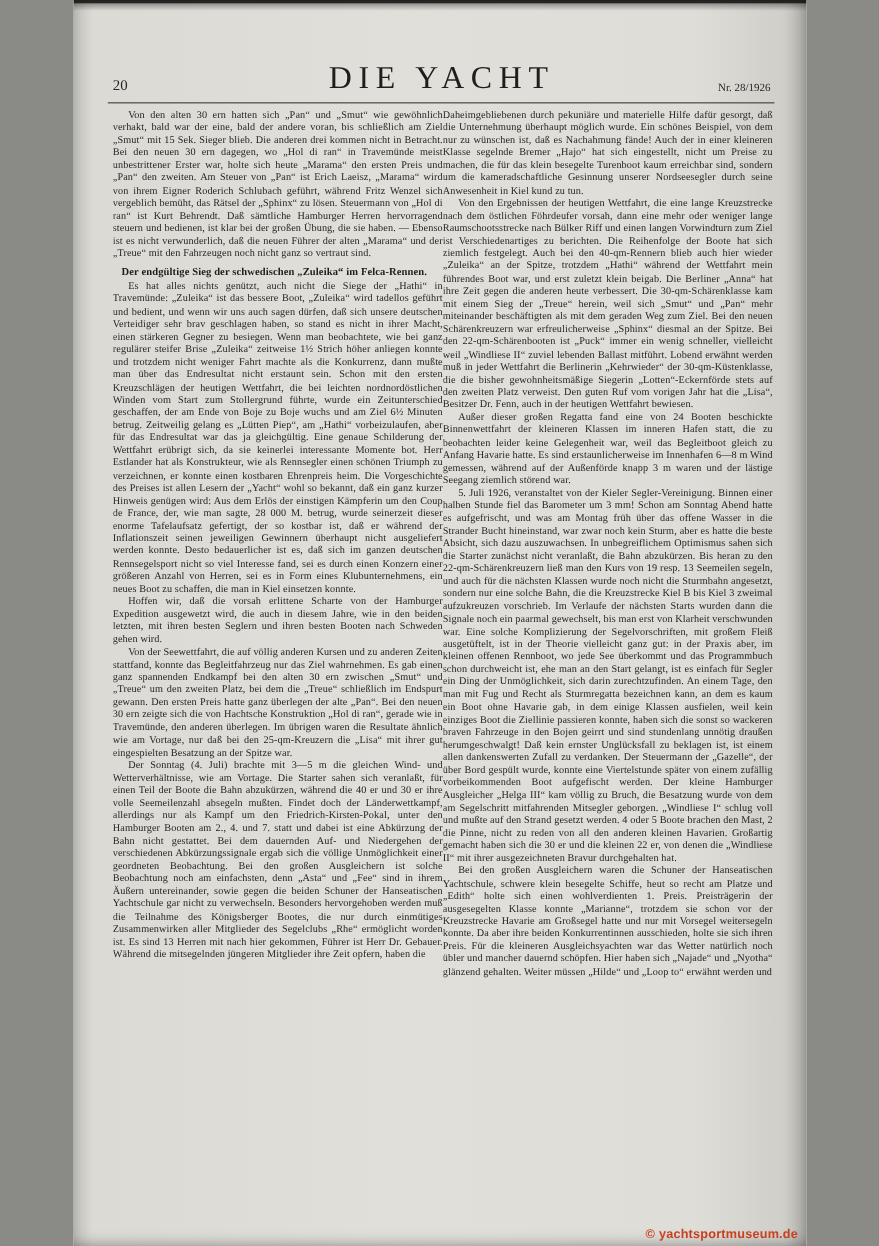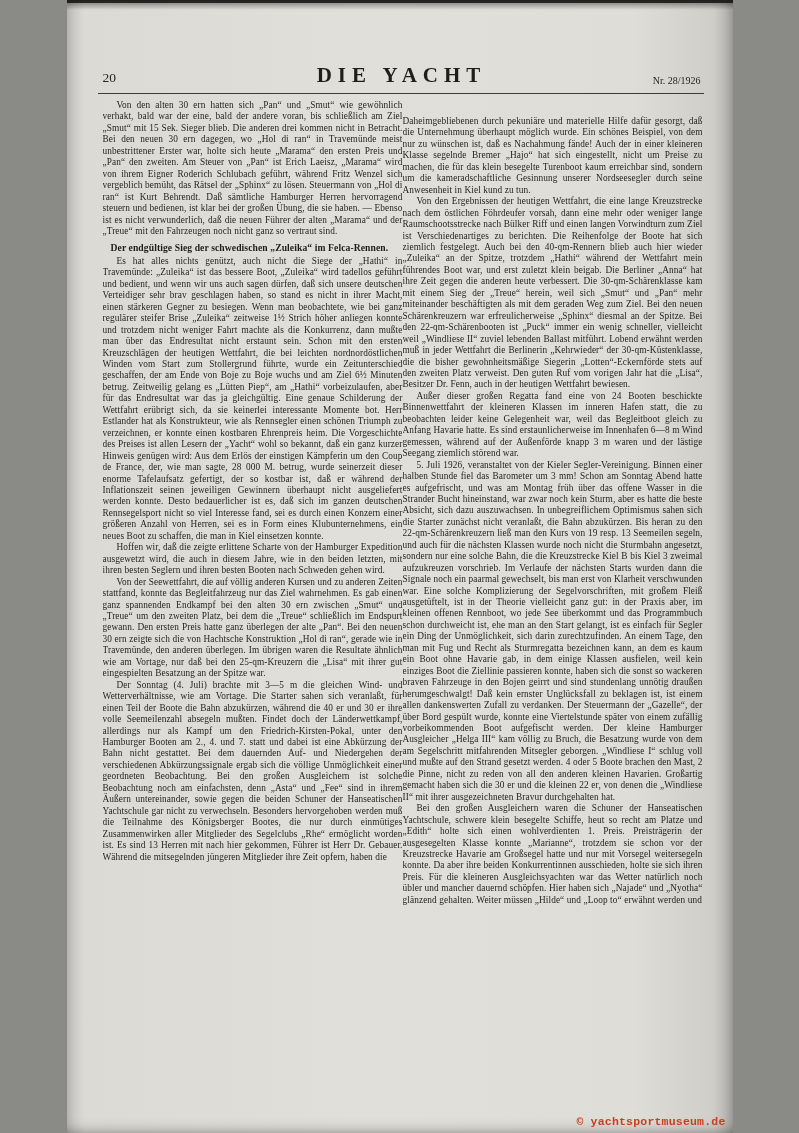--- a/index.html
+++ b/index.html
@@ -43,23 +43,23 @@
     left: 0;
     bottom: 2px;
     font-size: 13.5px;
   }
   .mag-title {
     position: absolute;
     left: 0;
     right: 0;
     bottom: 0;
     text-align: center;
-    font-size: 21px;
+    font-size: 29px;
     letter-spacing: 6px;
-    font-weight: 700;
+    font-weight: 400;
     color: #1f1e1c;
   }
   .issue-num {
     position: absolute;
     right: 0;
     bottom: 2px;
     font-size: 10px;
   }
   .header-rule {
     position: absolute;
@@ -87,36 +87,35 @@
     hyphens: auto;
     -webkit-hyphens: auto;
     overflow: hidden;
   }
   .para {
     margin: 0;
     text-indent: 14px;
   }
   .para.no-indent {
     text-indent: 0;
-    margin-top: 16px;
   }
   .col-heading {
     margin: 5px 8px 2px 8px;
     font-size: 9.6px;
     line-height: 11.5px;
     font-weight: bold;
     text-align: left;
     text-indent: 0;
     color: #1f1e1b;
   }
   .watermark {
     position: absolute;
     right: 7px;
     bottom: 5px;
-    font-family: Liberation Mono, monospace;
+    font-family: Liberation Sans, sans-serif;
     font-size: 11.5px;
     font-weight: 600;
     letter-spacing: 0.2px;
   }
 </style>
 </head>
 <body>
 
 <div class="scan-page">
   <div class="top-edge"></div>
@@ -127,21 +126,21 @@
     <span class="issue-num">Nr. 28/1926</span>
   </div>
 
   <div class="header-rule"></div>
 
   <div class="columns">
     <div class="column">
         <p class="para">Von den alten 30 ern hatten sich „Pan“ und „Smut“ wie gewöhnlich verhakt, bald war der eine, bald der andere voran, bis schließlich am Ziel „Smut“ mit 15 Sek. Sieger blieb. Die anderen drei kommen nicht in Betracht. Bei den neuen 30 ern dagegen, wo „Hol di ran“ in Travemünde meist unbestrittener Erster war, holte sich heute „Marama“ den ersten Preis und „Pan“ den zweiten. Am Steuer von „Pan“ ist Erich Laeisz, „Marama“ wird von ihrem Eigner Roderich Schlubach geführt, während Fritz Wenzel sich vergeblich bemüht, das Rätsel der „Sphinx“ zu lösen. Steuermann von „Hol di ran“ ist Kurt Behrendt. Daß sämtliche Hamburger Herren hervorragend steuern und bedienen, ist klar bei der großen Übung, die sie haben. — Ebenso ist es nicht verwunderlich, daß die neuen Führer der alten „Marama“ und der „Treue“ mit den Fahrzeugen noch nicht ganz so vertraut sind.</p>
         <h3 class="col-heading">Der endgültige Sieg der schwedischen „Zuleika“ im Felca-Rennen.</h3>
         <p class="para">Es hat alles nichts genützt, auch nicht die Siege der „Hathi“ in Travemünde: „Zuleika“ ist das bessere Boot, „Zuleika“ wird tadellos geführt und bedient, und wenn wir uns auch sagen dürfen, daß sich unsere deutschen Verteidiger sehr brav geschlagen haben, so stand es nicht in ihrer Macht, einen stärkeren Gegner zu besiegen. Wenn man beobachtete, wie bei ganz regulärer steifer Brise „Zuleika“ zeitweise 1½ Strich höher anliegen konnte und trotzdem nicht weniger Fahrt machte als die Konkurrenz, dann mußte man über das Endresultat nicht erstaunt sein. Schon mit den ersten Kreuzschlägen der heutigen Wettfahrt, die bei leichten nordnordöstlichen Winden vom Start zum Stollergrund führte, wurde ein Zeitunterschied geschaffen, der am Ende von Boje zu Boje wuchs und am Ziel 6½ Minuten betrug. Zeitweilig gelang es „Lütten Piep“, am „Hathi“ vorbeizulaufen, aber für das Endresultat war das ja gleichgültig. Eine genaue Schilderung der Wettfahrt erübrigt sich, da sie keinerlei interessante Momente bot. Herr Estlander hat als Konstrukteur, wie als Rennsegler einen schönen Triumph zu verzeichnen, er konnte einen kostbaren Ehrenpreis heim. Die Vorgeschichte des Preises ist allen Lesern der „Yacht“ wohl so bekannt, daß ein ganz kurzer Hinweis genügen wird: Aus dem Erlös der einstigen Kämpferin um den Coup de France, der, wie man sagte, 28 000 M. betrug, wurde seinerzeit dieser enorme Tafelaufsatz gefertigt, der so kostbar ist, daß er während der Inflationszeit seinen jeweiligen Gewinnern überhaupt nicht ausgeliefert werden konnte. Desto bedauerlicher ist es, daß sich im ganzen deutschen Rennsegelsport nicht so viel Interesse fand, sei es durch einen Konzern einer größeren Anzahl von Herren, sei es in Form eines Klubunternehmens, ein neues Boot zu schaffen, die man in Kiel einsetzen konnte.</p>
-        <p class="para">Hoffen wir, daß die zeigte erlittene Scharte von der Hamburger Expedition ausgewetzt wird, die auch in diesem Jahre, wie in den beiden letzten, mit ihren besten Seglern und ihren besten Booten nach Schweden gehen wird.</p>
+        <p class="para">Hoffen wir, daß die vorsah erlittene Scharte von der Hamburger Expedition ausgewetzt wird, die auch in diesem Jahre, wie in den beiden letzten, mit ihren besten Seglern und ihren besten Booten nach Schweden gehen wird.</p>
         <p class="para">Von der Seewettfahrt, die auf völlig anderen Kursen und zu anderen Zeiten stattfand, konnte das Begleitfahrzeug nur das Ziel wahrnehmen. Es gab einen ganz spannenden Endkampf bei den alten 30 ern zwischen „Smut“ und „Treue“ um den zweiten Platz, bei dem die „Treue“ schließlich im Endspurt gewann. Den ersten Preis hatte ganz überlegen der alte „Pan“. Bei den neuen 30 ern zeigte sich die von Hachtsche Konstruktion „Hol di ran“, gerade wie in Travemünde, den anderen überlegen. Im übrigen waren die Resultate ähnlich wie am Vortage, nur daß bei den 25-qm-Kreuzern die „Lisa“ mit ihrer gut eingespielten Besatzung an der Spitze war.</p>
         <p class="para">Der Sonntag (4. Juli) brachte mit 3—5 m die gleichen Wind- und Wetterverhältnisse, wie am Vortage. Die Starter sahen sich veranlaßt, für einen Teil der Boote die Bahn abzukürzen, während die 40 er und 30 er ihre volle Seemeilenzahl absegeln mußten. Findet doch der Länderwettkampf, allerdings nur als Kampf um den Friedrich-Kirsten-Pokal, unter den Hamburger Booten am 2., 4. und 7. statt und dabei ist eine Abkürzung der Bahn nicht gestattet. Bei dem dauernden Auf- und Niedergehen der verschiedenen Abkürzungssignale ergab sich die völlige Unmöglichkeit einer geordneten Beobachtung. Bei den großen Ausgleichern ist solche Beobachtung noch am einfachsten, denn „Asta“ und „Fee“ sind in ihrem Äußern untereinander, sowie gegen die beiden Schuner der Hanseatischen Yachtschule gar nicht zu verwechseln. Besonders hervorgehoben werden muß die Teilnahme des Königsberger Bootes, die nur durch einmütiges Zusammenwirken aller Mitglieder des Segelclubs „Rhe“ ermöglicht worden ist. Es sind 13 Herren mit nach hier gekommen, Führer ist Herr Dr. Gebauer. Während die mitsegelnden jüngeren Mitglieder ihre Zeit opfern, haben die</p>
       </div>
     <div class="column">
         <p class="para no-indent">Daheimgebliebenen durch pekuniäre und materielle Hilfe dafür gesorgt, daß die Unternehmung überhaupt möglich wurde. Ein schönes Beispiel, von dem nur zu wünschen ist, daß es Nachahmung fände! Auch der in einer kleineren Klasse segelnde Bremer „Hajo“ hat sich eingestellt, nicht um Preise zu machen, die für das klein besegelte Turenboot kaum erreichbar sind, sondern um die kameradschaftliche Gesinnung unserer Nordseesegler durch seine Anwesenheit in Kiel kund zu tun.</p>
         <p class="para">Von den Ergebnissen der heutigen Wettfahrt, die eine lange Kreuzstrecke nach dem östlichen Föhrdeufer vorsah, dann eine mehr oder weniger lange Raumschootsstrecke nach Bülker Riff und einen langen Vorwindturn zum Ziel ist Verschiedenartiges zu berichten. Die Reihenfolge der Boote hat sich ziemlich festgelegt. Auch bei den 40-qm-Rennern blieb auch hier wieder „Zuleika“ an der Spitze, trotzdem „Hathi“ während der Wettfahrt mein führendes Boot war, und erst zuletzt klein beigab. Die Berliner „Anna“ hat ihre Zeit gegen die anderen heute verbessert. Die 30-qm-Schärenklasse kam mit einem Sieg der „Treue“ herein, weil sich „Smut“ und „Pan“ mehr miteinander beschäftigten als mit dem geraden Weg zum Ziel. Bei den neuen Schärenkreuzern war erfreulicherweise „Sphinx“ diesmal an der Spitze. Bei den 22-qm-Schärenbooten ist „Puck“ immer ein wenig schneller, vielleicht weil „Windliese II“ zuviel lebenden Ballast mitführt. Lobend erwähnt werden muß in jeder Wettfahrt die Berlinerin „Kehrwieder“ der 30-qm-Küstenklasse, die die bisher gewohnheitsmäßige Siegerin „Lotten“-Eckernförde stets auf den zweiten Platz verweist. Den guten Ruf vom vorigen Jahr hat die „Lisa“, Besitzer Dr. Fenn, auch in der heutigen Wettfahrt bewiesen.</p>
         <p class="para">Außer dieser großen Regatta fand eine von 24 Booten beschickte Binnenwettfahrt der kleineren Klassen im inneren Hafen statt, die zu beobachten leider keine Gelegenheit war, weil das Begleitboot gleich zu Anfang Havarie hatte. Es sind erstaunlicherweise im Innenhafen 6—8 m Wind gemessen, während auf der Außenförde knapp 3 m waren und der lästige Seegang ziemlich störend war.</p>
         <p class="para">5. Juli 1926, veranstaltet von der Kieler Segler-Vereinigung. Binnen einer halben Stunde fiel das Barometer um 3 mm! Schon am Sonntag Abend hatte es aufgefrischt, und was am Montag früh über das offene Wasser in die Strander Bucht hineinstand, war zwar noch kein Sturm, aber es hatte die beste Absicht, sich dazu auszuwachsen. In unbegreiflichem Optimismus sahen sich die Starter zunächst nicht veranlaßt, die Bahn abzukürzen. Bis heran zu den 22-qm-Schärenkreuzern ließ man den Kurs von 19 resp. 13 Seemeilen segeln, und auch für die nächsten Klassen wurde noch nicht die Sturmbahn angesetzt, sondern nur eine solche Bahn, die die Kreuzstrecke Kiel B bis Kiel 3 zweimal aufzukreuzen vorschrieb. Im Verlaufe der nächsten Starts wurden dann die Signale noch ein paarmal gewechselt, bis man erst von Klarheit verschwunden war. Eine solche Komplizierung der Segelvorschriften, mit großem Fleiß ausgetüftelt, ist in der Theorie vielleicht ganz gut: in der Praxis aber, im kleinen offenen Rennboot, wo jede See überkommt und das Programmbuch schon durchweicht ist, ehe man an den Start gelangt, ist es einfach für Segler ein Ding der Unmöglichkeit, sich darin zurechtzufinden. An einem Tage, den man mit Fug und Recht als Sturmregatta bezeichnen kann, an dem es kaum ein Boot ohne Havarie gab, in dem einige Klassen ausfielen, weil kein einziges Boot die Ziellinie passieren konnte, haben sich die sonst so wackeren braven Fahrzeuge in den Bojen geirrt und sind stundenlang unnötig draußen herumgeschwalgt! Daß kein ernster Unglücksfall zu beklagen ist, ist einem allen dankenswerten Zufall zu verdanken. Der Steuermann der „Gazelle“, der über Bord gespült wurde, konnte eine Viertelstunde später von einem zufällig vorbeikommenden Boot aufgefischt werden. Der kleine Hamburger Ausgleicher „Helga III“ kam völlig zu Bruch, die Besatzung wurde von dem am Segelschritt mitfahrenden Mitsegler geborgen. „Windliese I“ schlug voll und mußte auf den Strand gesetzt werden. 4 oder 5 Boote brachen den Mast, 2 die Pinne, nicht zu reden von all den anderen kleinen Havarien. Großartig gemacht haben sich die 30 er und die kleinen 22 er, von denen die „Windliese II“ mit ihrer ausgezeichneten Bravur durchgehalten hat.</p>
         <p class="para">Bei den großen Ausgleichern waren die Schuner der Hanseatischen Yachtschule, schwere klein besegelte Schiffe, heut so recht am Platze und „Edith“ holte sich einen wohlverdienten 1. Preis. Preisträgerin der ausgesegelten Klasse konnte „Marianne“, trotzdem sie schon vor der Kreuzstrecke Havarie am Großsegel hatte und nur mit Vorsegel weitersegeln konnte. Da aber ihre beiden Konkurrentinnen ausschieden, holte sie sich ihren Preis. Für die kleineren Ausgleichsyachten war das Wetter natürlich noch übler und mancher dauernd schöpfen. Hier haben sich „Najade“ und „Nyotha“ glänzend gehalten. Weiter müssen „Hilde“ und „Loop to“ erwähnt werden und</p>
       </div>

